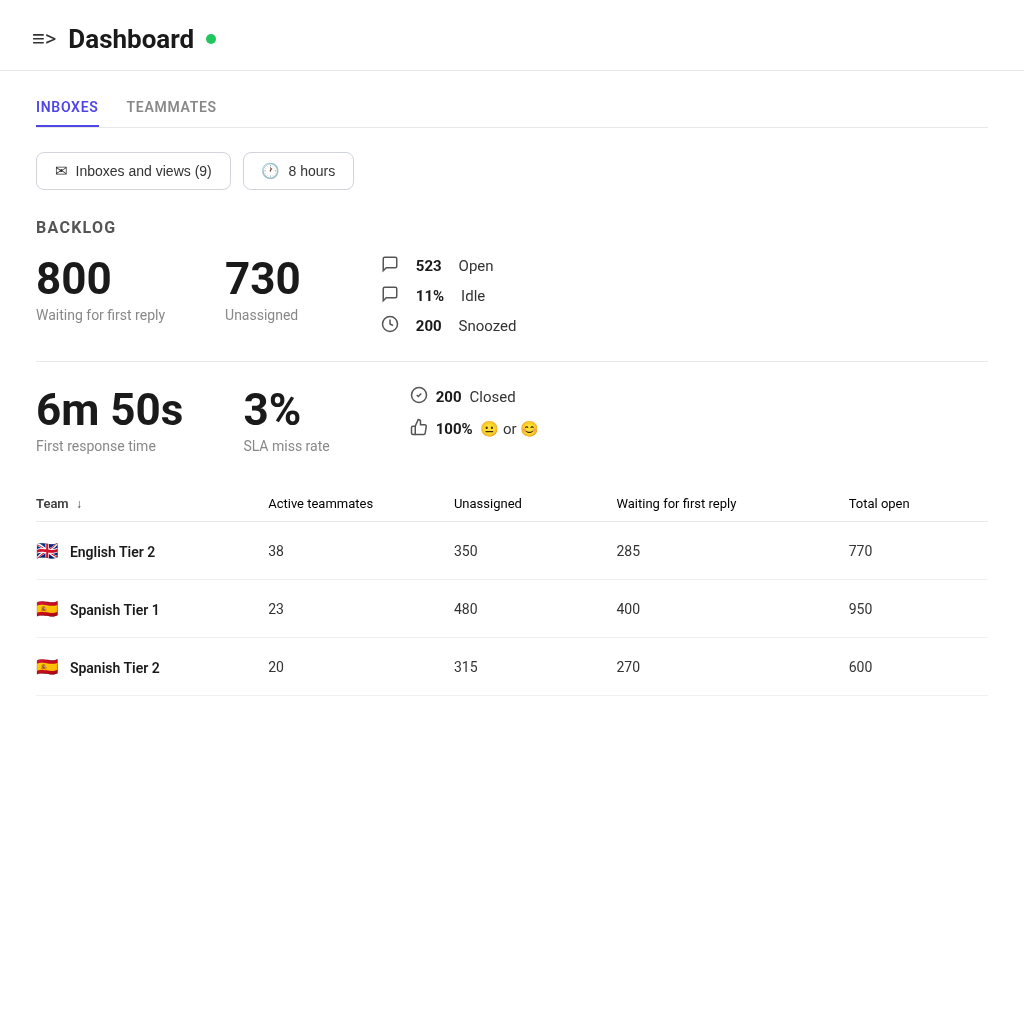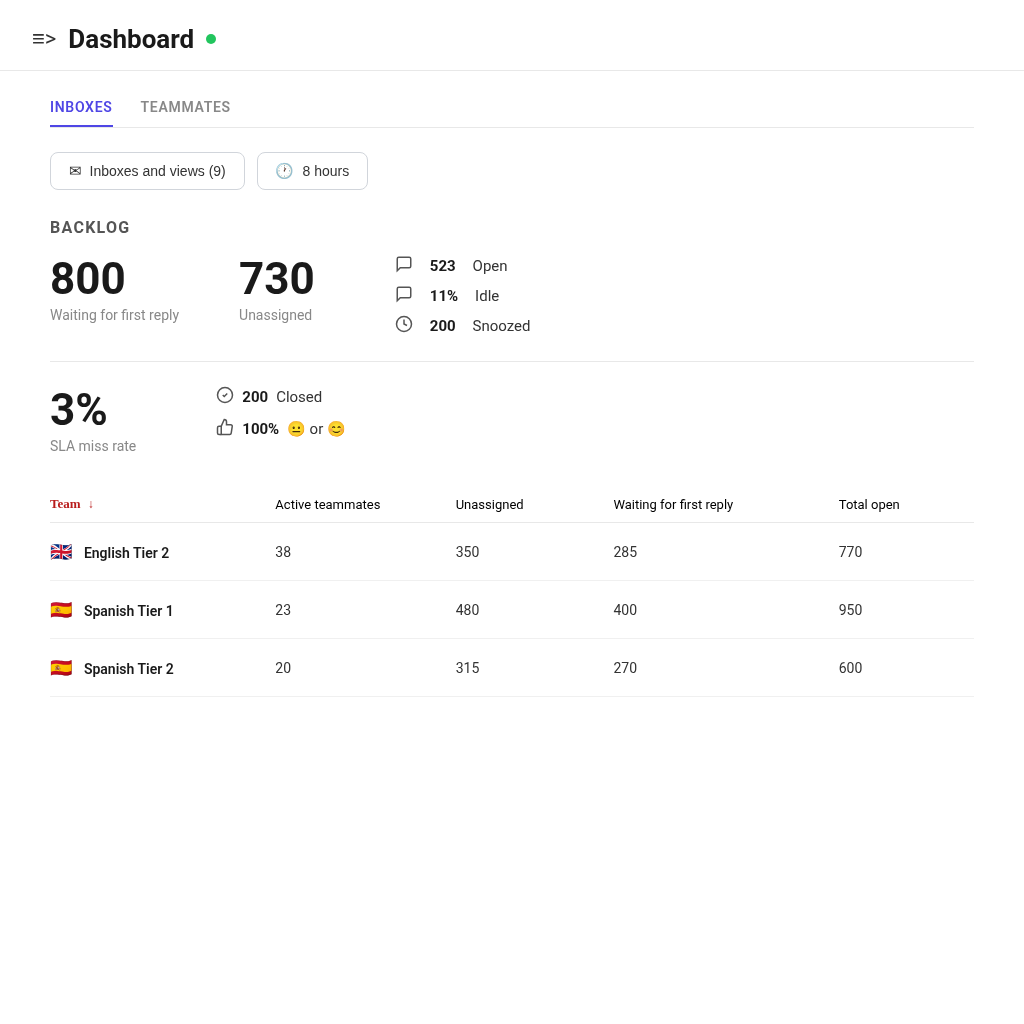--- a/index.html
+++ b/index.html
@@ -29,21 +29,21 @@
       margin-right: 12px;
     }
     .online-dot {
       width: 10px;
       height: 10px;
       background: #22c55e;
       border-radius: 50%;
       display: inline-block;
     }
     .main {
-      padding: 28px 50px;
+      padding: 28px 36px;
     }
     .tabs {
       display: flex;
       gap: 28px;
       margin-bottom: 24px;
       border-bottom: 1px solid #e8e8e8;
     }
     .tab {
       padding-bottom: 10px;
       font-size: 14px;
@@ -184,24 +184,23 @@
     }
     .data-table th {
       text-align: left;
       font-size: 13px;
       color: #000000;
       font-weight: 400;
       padding: 10px 0;
       border-bottom: 1px solid #e8e8e8;
     }
     .data-table th.sortable {
-      color: #b91c1c;
+      color: #404040;
       font-weight: 600;
       cursor: pointer;
-      font-family: Liberation Serif, serif;
     }
     .data-table td {
       padding: 18px 0;
       font-size: 14px;
       color: #333;
       border-bottom: 1px solid #f0f0f0;
       vertical-align: middle;
     }
     .data-table td.team-name {
       font-weight: 600;
@@ -289,20 +288,24 @@
           <span>Snoozed</span>
         </div>
       </div>
     </div>
   </div>
 
   <hr class="divider">
 
   <div>
     <div class="performance-row">
+      <div class="perf-block">
+        <span class="perf-value">6m 50s</span>
+        <span class="perf-label">First response time</span>
+      </div>
       <div class="perf-block">
         <span class="perf-value">3%</span>
         <span class="perf-label">SLA miss rate</span>
       </div>
       <div class="perf-right">
         <div class="perf-item">
           <span class="pi-icon">
             <svg width="18" height="18" viewBox="0 0 24 24" fill="none" stroke="#555" stroke-width="2">
                 <circle cx="12" cy="12" r="10"></circle>
                 <polyline points="9 12 11 14 15 10"></polyline>

